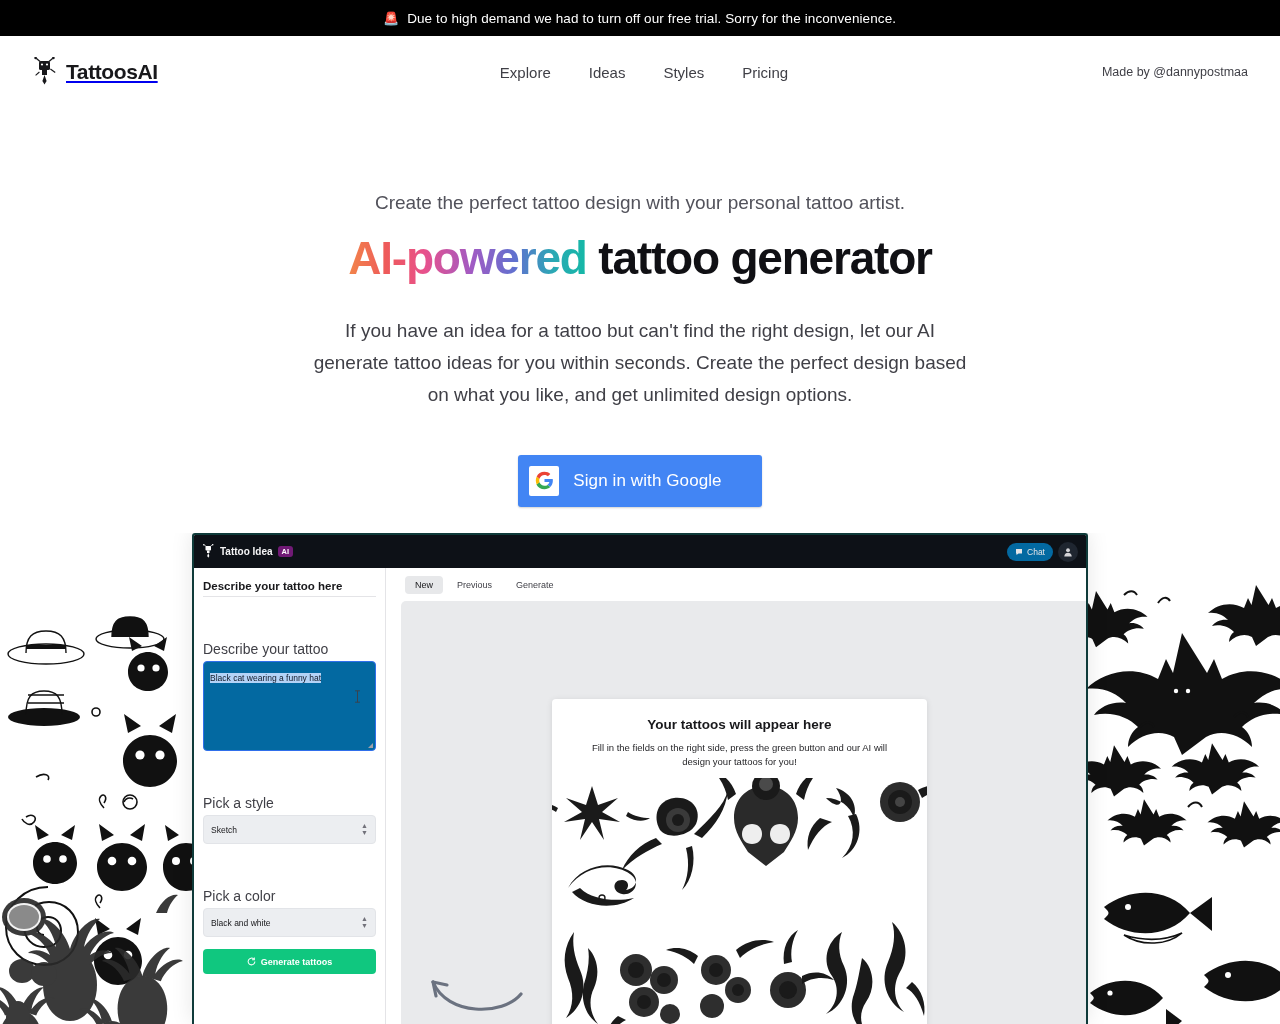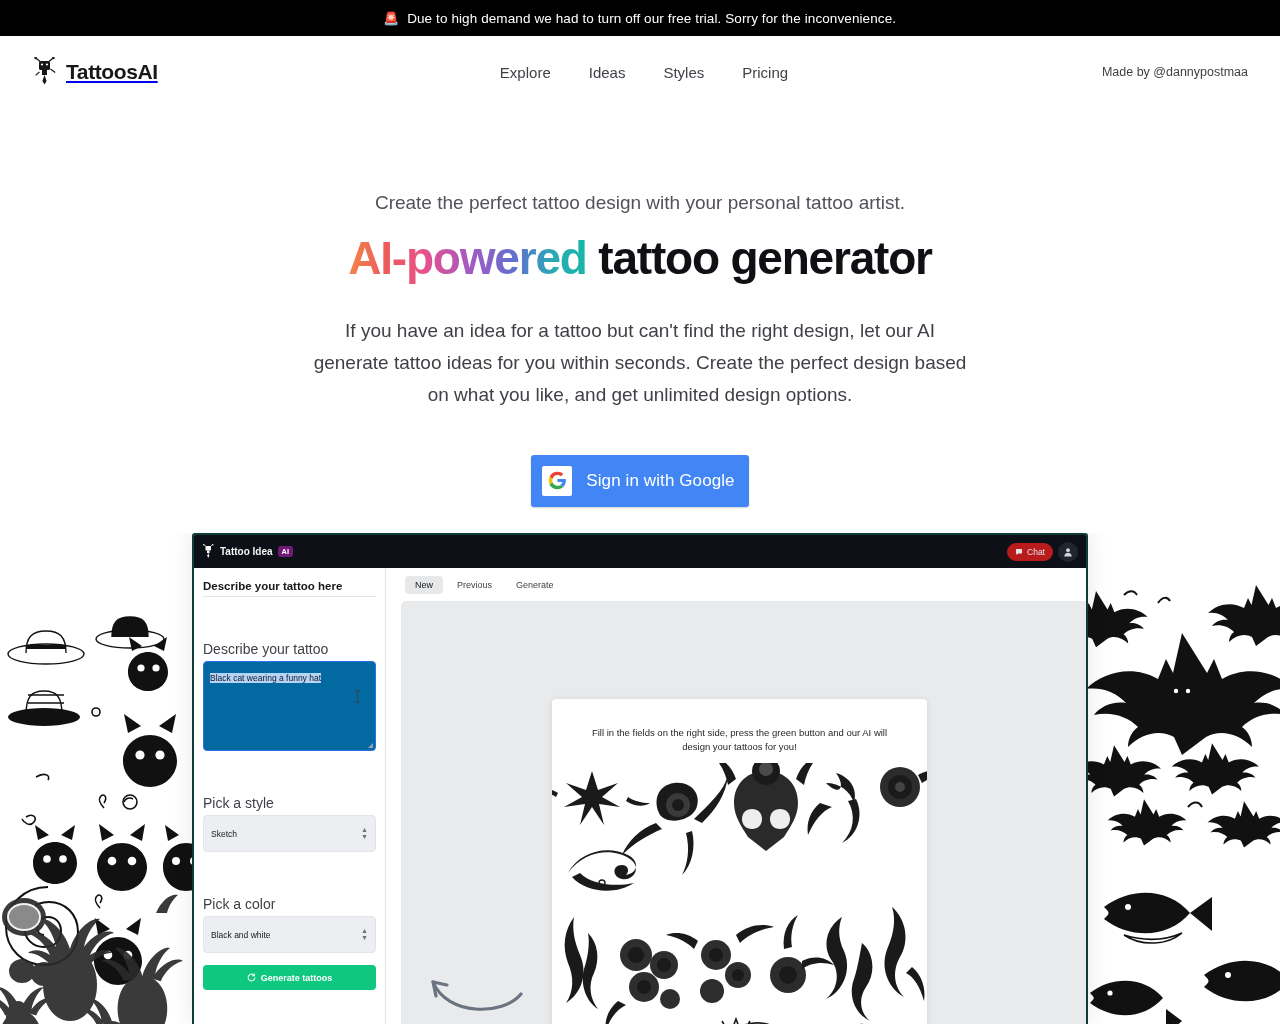--- a/index.html
+++ b/index.html
@@ -74,21 +74,21 @@
     margin: 30px auto 0;
     width: 660px;
     font-size: 19px; line-height: 1.68; color: #3f3f46;
   }
 
   .cta-wrap { margin-top: 44px; display: flex; justify-content: center; }
   .google-btn {
     display: inline-flex; align-items: center; gap: 14px;
     background: #4285f4;
     border: none; border-radius: 3px;
-    padding: 11px 14px 11px 11px;
+    padding: 11px 40px 11px 11px;
     cursor: pointer;
     box-shadow: 0 1px 2px rgba(0,0,0,.18);
   }
   .g-badge {
     width: 30px; height: 30px; background: #fff; border-radius: 2px;
     display: flex; align-items: center; justify-content: center;
   }
   .google-btn span.lbl {
     color: #fff; font-size: 17px; font-weight: 400; letter-spacing: .1px;
   }
@@ -129,21 +129,21 @@
   }
   .app-topbar .logo-mini { width: 13px; height: 15px; margin-right: 5px; }
   .app-title { color: #f4f4f5; font-size: 10px; font-weight: 600; }
   .ai-chip {
     margin-left: 5px; background: #701a75; color: #fff;
     font-size: 7.5px; font-weight: 700; border-radius: 3px;
     padding: 2px 4px; line-height: 1;
   }
   .topbar-right { margin-left: auto; display: flex; align-items: center; gap: 5px; }
   .chat-btn {
-    background: #b91c1c; border-radius: 11px; color: #e4e4e7;
+    background: #0369a1; border-radius: 11px; color: #e4e4e7;
     font-size: 8.5px; padding: 4px 8px;
     display: flex; align-items: center; gap: 4px; cursor: pointer;
   }
   .avatar-btn {
     width: 20px; height: 20px; border-radius: 50%;
     background: #1f2630; display: flex; align-items: center; justify-content: center;
     cursor: pointer;
   }
 
   .app-body { display: flex; height: 458px; }
@@ -173,21 +173,21 @@
     position: absolute; right: 14px; top: 28px;
     width: 7px; height: 13px; color: #3f3f46;
   }
   .ta .grip {
     position: absolute; right: 2px; bottom: 2px;
     width: 0; height: 0;
     border-left: 5px solid transparent;
     border-bottom: 5px solid #a1a1aa;
   }
   .select-box {
-    width: 100%; height: 37px;
+    width: 100%; height: 29px;
     background: #eceef1; border: 1px solid #e2e4e8; border-radius: 4px;
     display: flex; align-items: center; padding: 0 7px;
     font-size: 8.5px; color: #18181b; margin-bottom: 12px; cursor: pointer;
   }
   .select-box .arrows { margin-left: auto; font-size: 7px; color: #71717a; line-height: .9; }
   .gen-btn {
     width: 100%; height: 25px;
     background: #10c77f; border: none; border-radius: 4px;
     color: #ffffff; font-size: 9px; font-weight: 700;
     display: flex; align-items: center; justify-content: center; gap: 5px;
@@ -510,20 +510,21 @@
 
       <div class="app-main">
         <div class="tabbar">
           <div class="tab active">New</div>
           <div class="tab">Previous</div>
           <div class="tab">Generate</div>
         </div>
 
         <div class="canvas">
           <div class="result-card">
+            <div class="result-title">Your tattoos will appear here</div>
             <div class="result-sub">Fill in the fields on the right side, press the green button and our AI will design your tattoos for you!</div>
 
             <svg class="tat-grid" width="375" height="290" viewBox="0 0 375 290">
               <g fill="#1a1a1a">
 
                 <g transform="translate(40,34)">
                   <path d="M0 -26 L6 -7 L26 -14 L10 0 L28 10 L7 7 L12 28 L0 10 L-12 28 L-7 7 L-28 10 L-10 0 L-26 -14 L-6 -7 Z"></path>
                   <path d="M-34 -4c-10-6-18-6-24-2 8 0 16 2 22 6z"></path>
                   <path d="M34 4c10 6 18 6 24 2-8 0-16-2-22-6z"></path>
                 </g>

